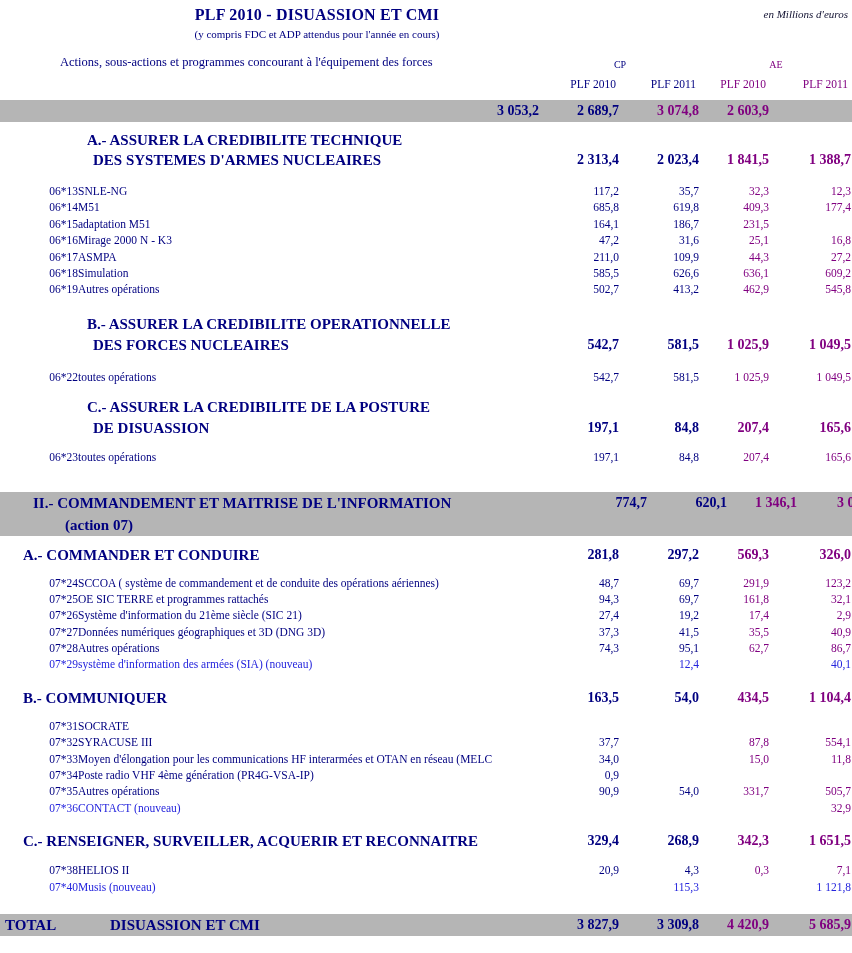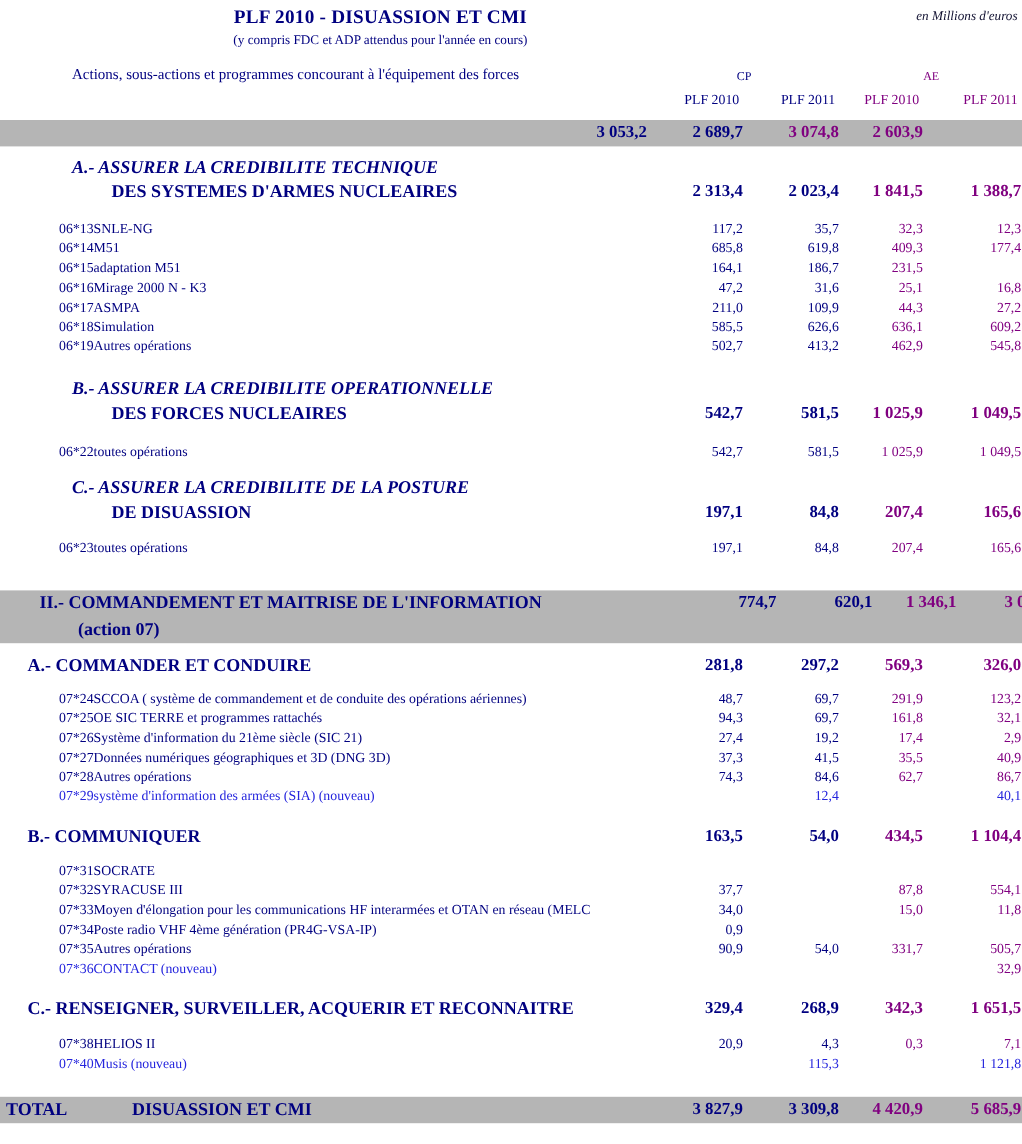--- a/index.html
+++ b/index.html
@@ -56,21 +56,21 @@
   .val.c3,.val.c4{color:var(--purple);}
   .val.vblue{color:var(--blue);}
   
   .row.bar{background:var(--bar);}
   .row.bar .lbl{padding-left:5px;font-weight:bold;font-size:15px;line-height:22px;}
   .row.bar .val{font-weight:bold;font-size:14px;line-height:22px;}
   .bar-line2{padding-left:32px;}
   
   .row.sub .lbl{font-weight:bold;font-size:15px;line-height:20px;white-space:nowrap;}
   .row.sub .val{font-weight:bold;font-size:14px;line-height:20px;}
-  .indent-deep{padding-left:60px;font-style:italic;}
+  .indent-deep{padding-left:87px;}
   .indent-deep2{padding-left:93px;}
   .indent-shallow{padding-left:23px;}
   
   .row.detail{line-height:16.4px;height:16.4px;}
   .row.detail .lbl{font-size:11.5px;white-space:nowrap;overflow:hidden;}
   .row.detail .code{display:inline-block;margin-left:36px;width:42px;text-align:right;}
   .row.detail .val{line-height:16.4px;}
   .row.detail.newrow .lbl{color:var(--blue);}
   
   .row.total .t1{display:inline-block;width:105px;}
@@ -251,21 +251,21 @@
     <div class="row detail">
       <div class="lbl"><span class="code">07*27</span><span>Données numériques géographiques et 3D (DNG 3D)</span></div>
       <div class="val c1">37,3</div>
       <div class="val c2">41,5</div>
       <div class="val c3">35,5</div>
       <div class="val c4">40,9</div>
     </div>
     <div class="row detail">
       <div class="lbl"><span class="code">07*28</span><span>Autres opérations</span></div>
       <div class="val c1">74,3</div>
-      <div class="val c2">84,6</div>
+      <div class="val c2">95,1</div>
       <div class="val c3">62,7</div>
       <div class="val c4">86,7</div>
     </div>
     <div class="row detail newrow">
       <div class="lbl"><span class="code">07*29</span><span>système d'information des armées (SIA) (nouveau)</span></div>
       <div class="val c1 vblue"></div>
       <div class="val c2 vblue">12,4</div>
       <div class="val c3 vblue"></div>
       <div class="val c4 vblue">40,1</div>
     </div>

